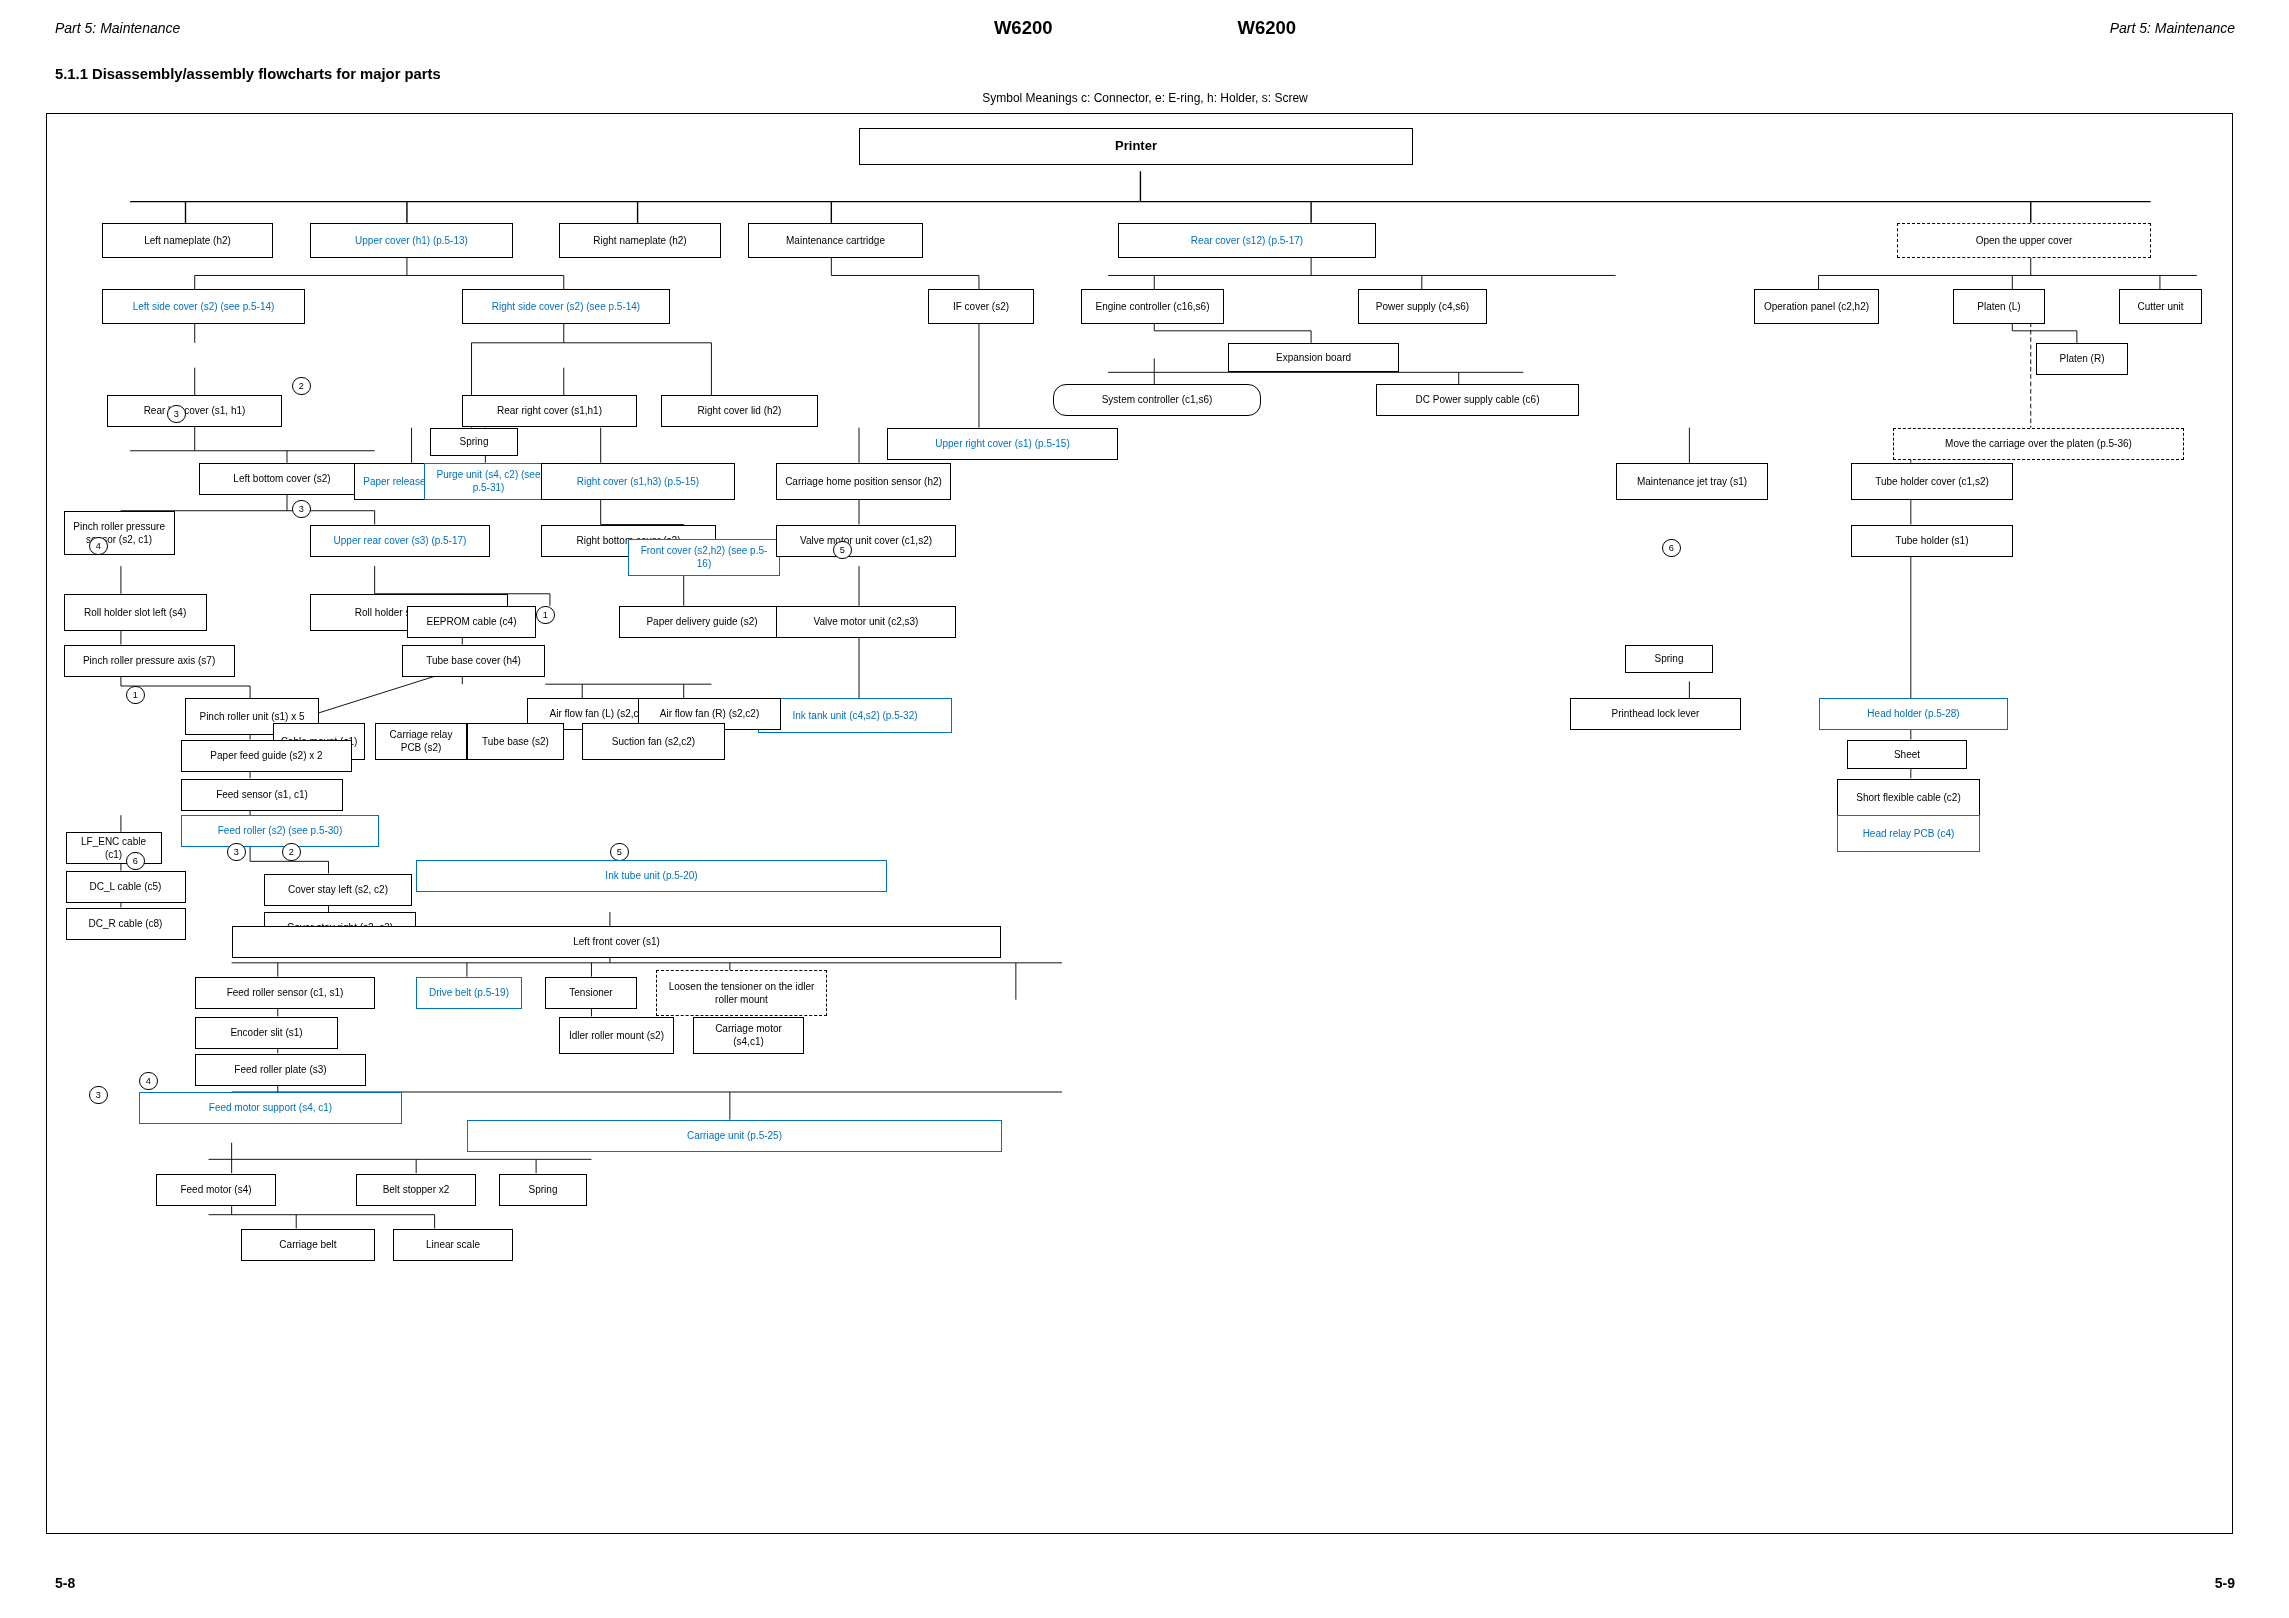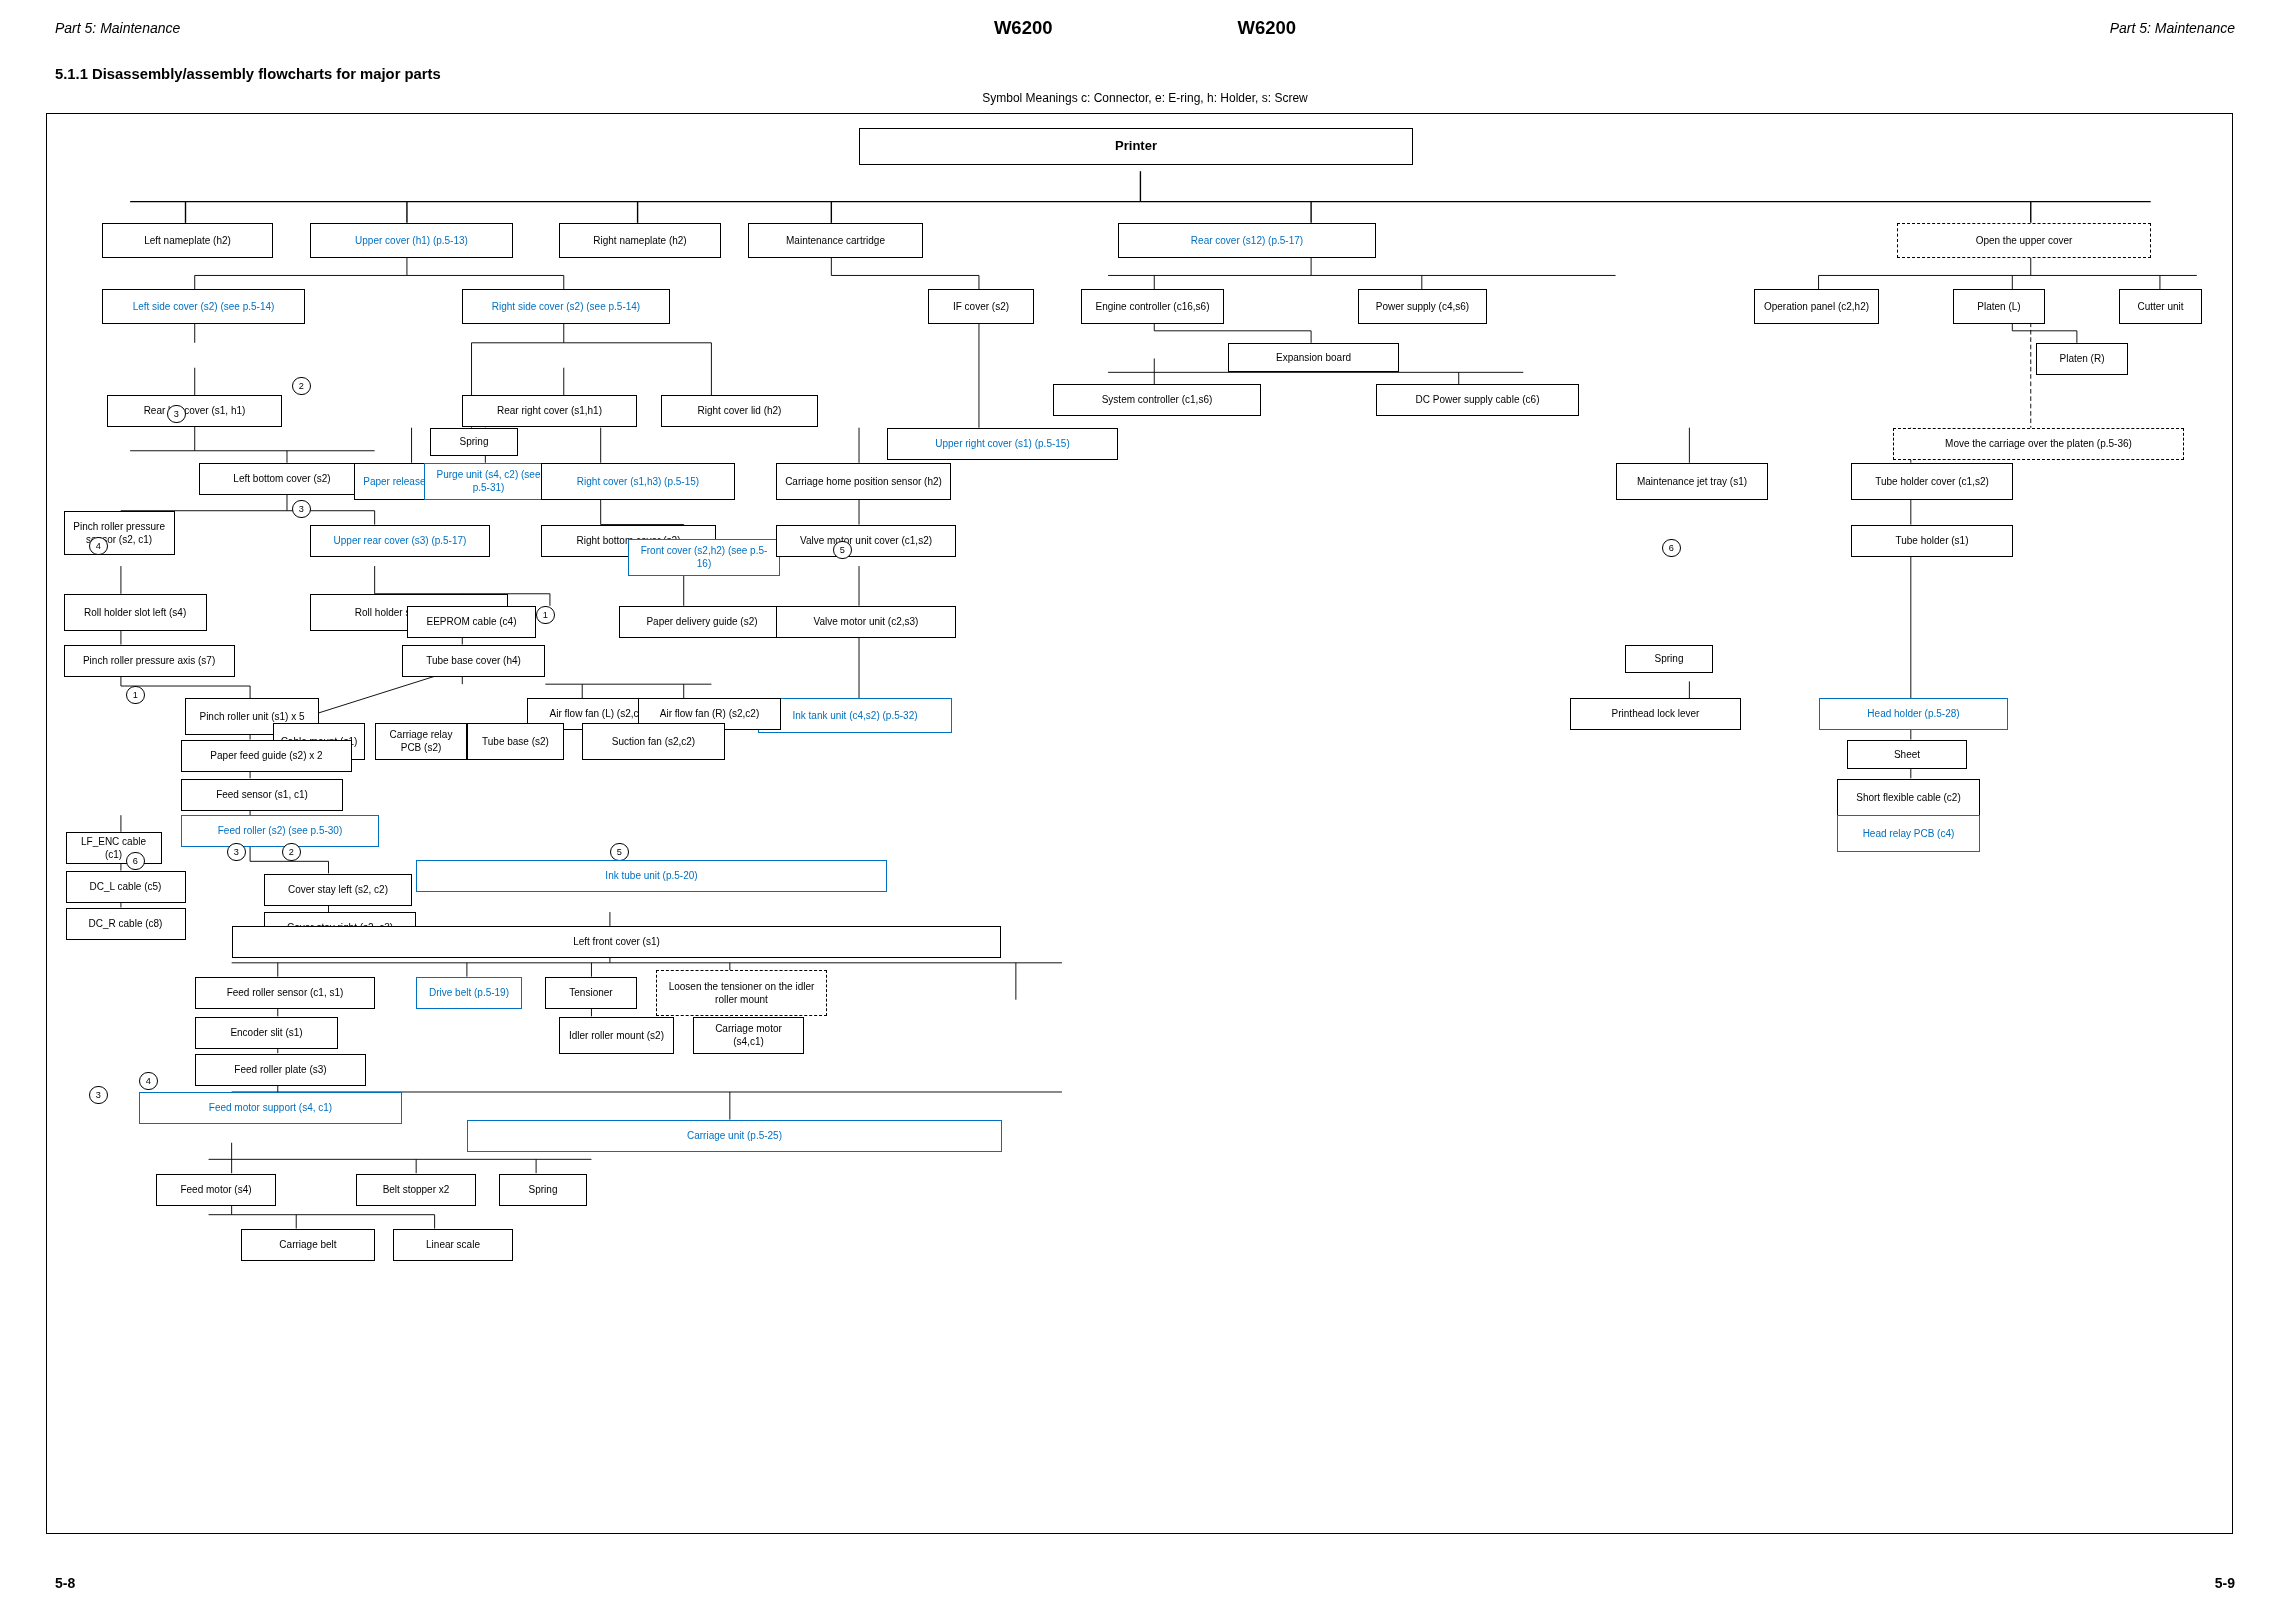--- a/index.html
+++ b/index.html
@@ -404,21 +404,21 @@
     </div>
     <div class="fc-box" style="left:2072px; top:175px; width:83px; height:35px;">
       <span>Cutter
 unit</span>
     </div>
 
     <div class="fc-box" style="left:1181px; top:229px; width:171px; height:29.5px;">
       <span>Expansion board</span>
     </div>
 
-    <div class="fc-box" style="left:1006px; top:270px; width:208px; height:32px;">
+    <div class="fc-box" style="left:1006px; top:270px; width:208px; height:32px;border-radius:13px;">
       <span>System controller (c1,s6)</span>
     </div>
     <div class="fc-box" style="left:1329px; top:270px; width:203px; height:32px;">
       <span>DC Power supply cable (c6)</span>
     </div>
 
     <div class="fc-box" style="left:1989px; top:229px; width:92px; height:32px;">
       <span>Platen (R)</span>
     </div>
 

